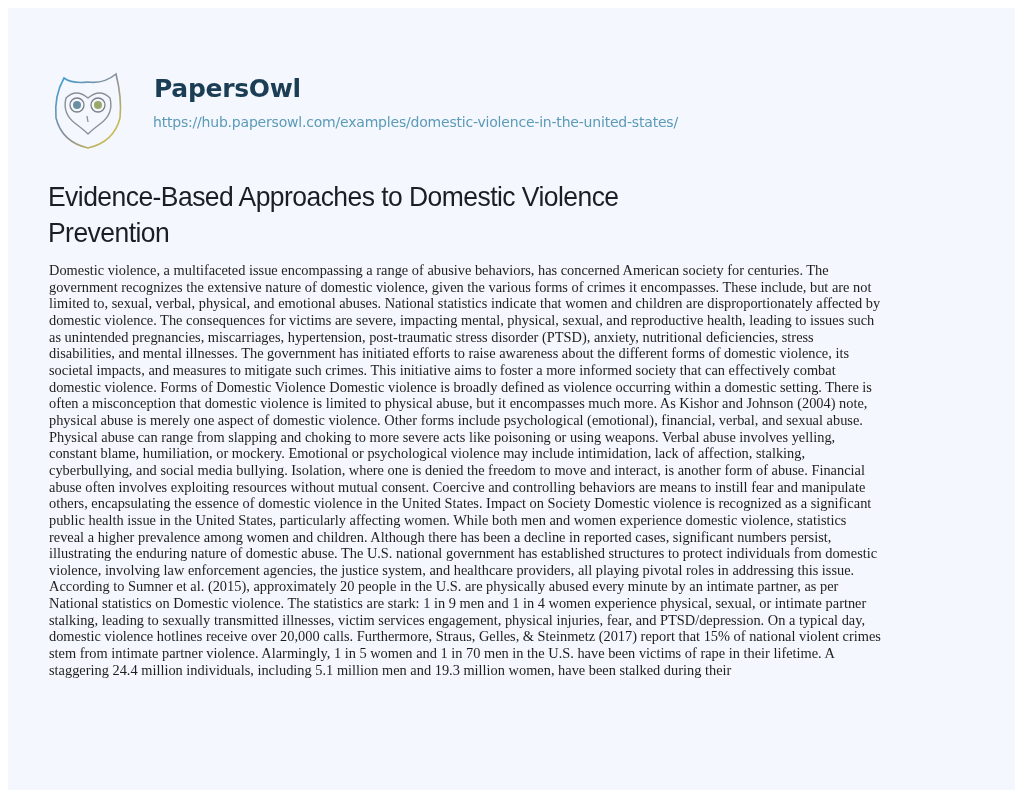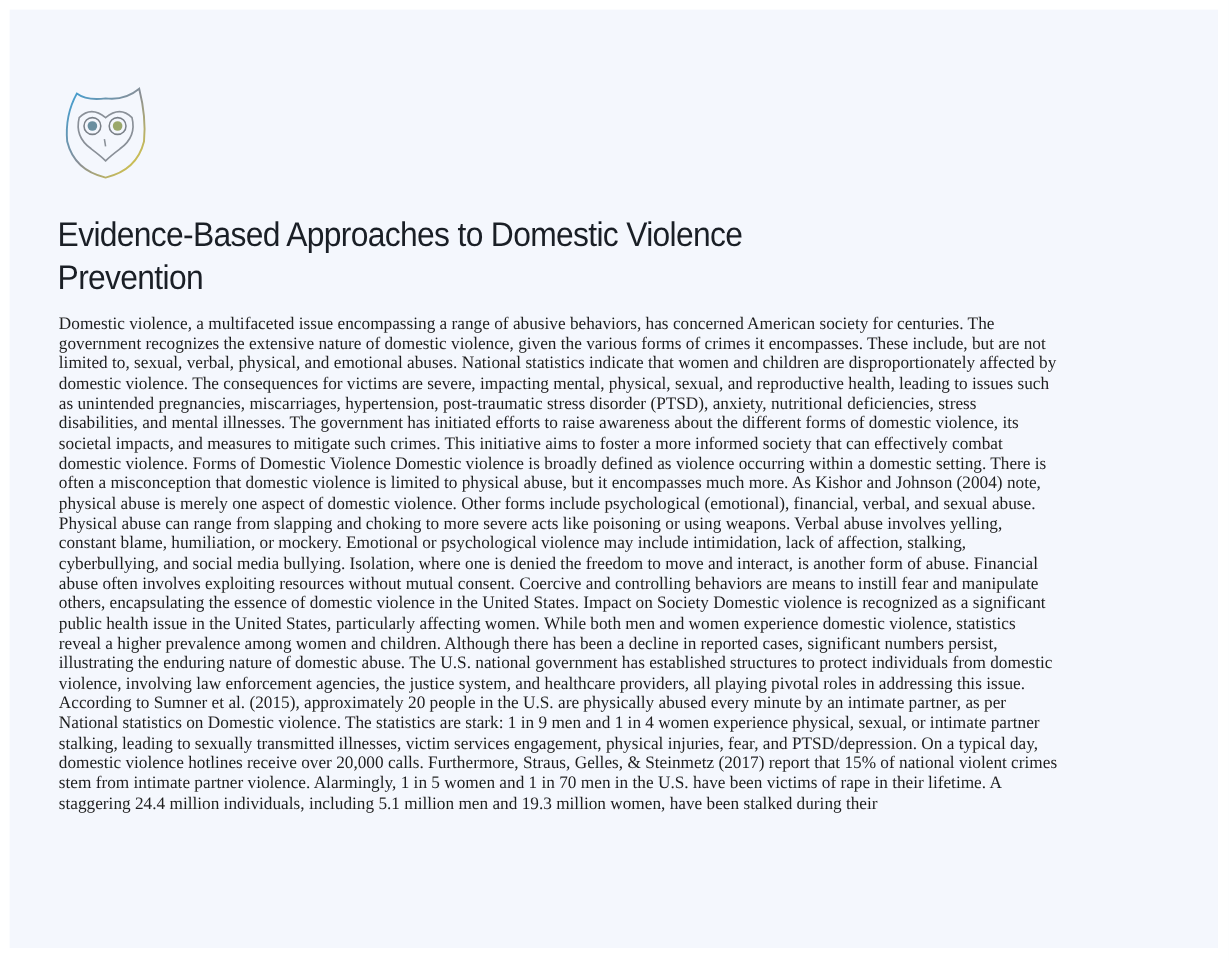--- a/index.html
+++ b/index.html
@@ -53,20 +53,22 @@
         </linearGradient>
       </defs>
       <path d="M12 10 Q20 16 36 14 Q52 16 64 6 Q70 30 68 50 Q62 74 36 80 Q10 74 4 50 Q2 28 12 10 Z" fill="none" stroke="url(#owlg)" stroke-width="1.6"></path>
       <path d="M14 30 Q24 20 36 30 Q48 20 58 30 Q62 46 48 56 Q40 62 36 66 Q32 62 24 56 Q10 46 14 30 Z" fill="none" stroke="#8a9098" stroke-width="1.4"></path>
       <circle cx="25" cy="37" r="7" fill="none" stroke="#7a8088" stroke-width="1.3"></circle>
       <circle cx="25" cy="37" r="4" fill="#6a8fa0"></circle>
       <circle cx="46" cy="37" r="7" fill="none" stroke="#7a8088" stroke-width="1.3"></circle>
       <circle cx="46" cy="37" r="4" fill="#9aa86a"></circle>
       <path d="M35 48 L36 54" stroke="#8a9098" stroke-width="1.3"></path>
     </svg>
+    <div class="brand">PapersOwl</div>
+    <div class="url">https://hub.papersowl.com/examples/domestic-violence-in-the-united-states/</div>
   </div>
 
   <h1 class="title">
     <span>Evidence-Based Approaches to Domestic Violence</span><br>
     <span>Prevention</span>
   </h1>
 
   <div class="body-text">
     <span class="line">Domestic violence, a multifaceted issue encompassing a range of abusive behaviors, has concerned American society for centuries. The</span>
     <span class="line">government recognizes the extensive nature of domestic violence, given the various forms of crimes it encompasses. These include, but are not</span>

